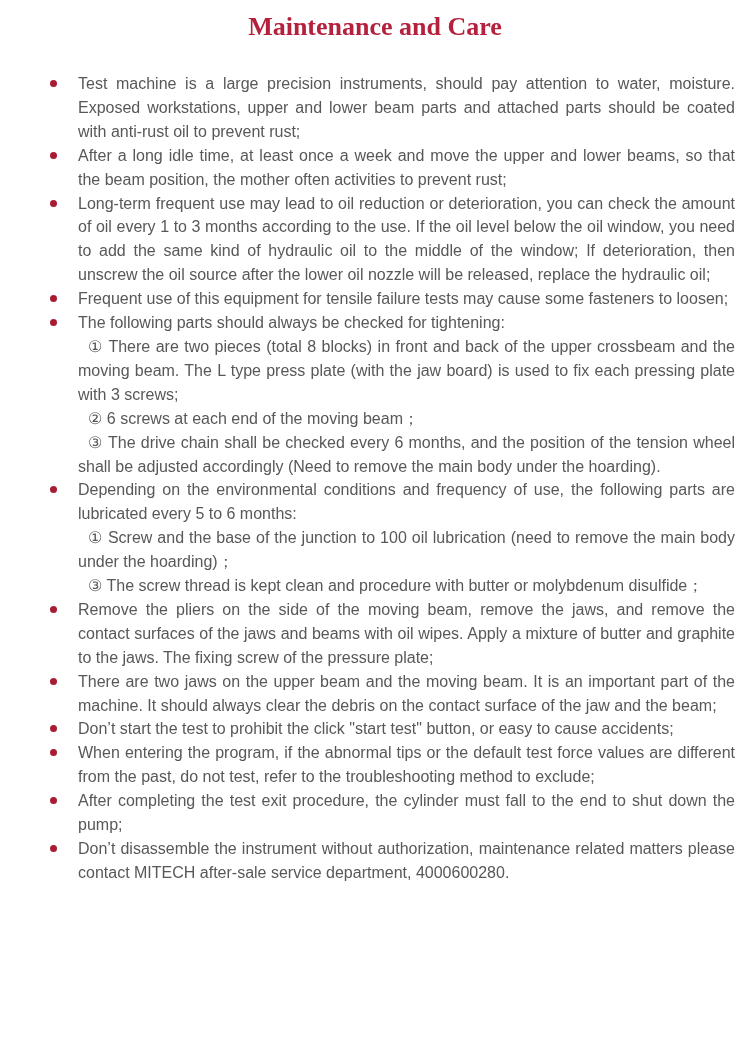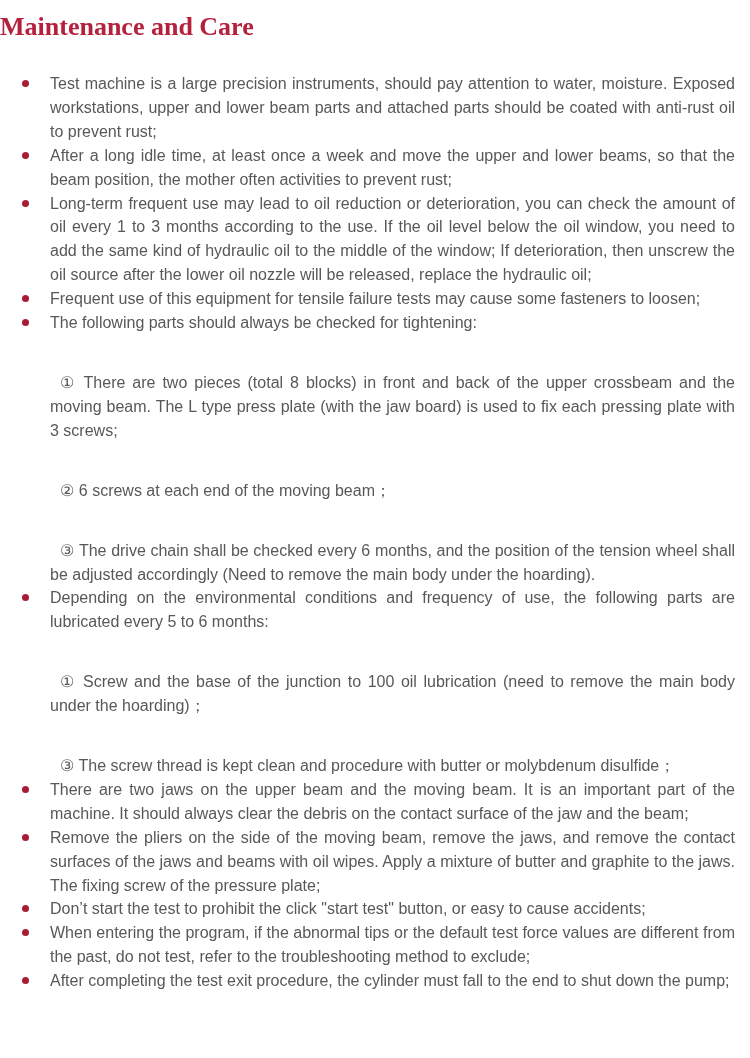--- a/index.html
+++ b/index.html
@@ -7,49 +7,49 @@
     width: 750px;
     height: 1058px;
     background: #ffffff;
     overflow: hidden;
     font-family: "Liberation Sans", sans-serif;
     color: var(--body-color, #595757);
   }
   .page { width: 750px; height: 1058px; position: relative; }
   .title {
     margin: 12px 0 0 0;
-    text-align: left;
+    text-align: center;
     font-family: "Liberation Serif", serif;
     font-weight: bold;
     font-size: 26px;
     line-height: 30px;
     color: var(--title-color, #b5203d);
   }
   .list {
     margin-top: 30px;
-    padding-left: 50px;
+    padding-left: 78px;
     padding-right: 15px;
   }
   .item { position: relative; }
   .dot {
     position: absolute;
     left: -28px;
     top: 8px;
     width: 7px;
     height: 7px;
     border-radius: 50%;
     background: var(--bullet-color, #a81c33);
   }
   .para {
     margin: 0;
     font-size: 16px;
     line-height: 23.9px;
     text-align: justify;
   }
-  .para.sub { text-indent: 10px; margin-top: 36px; }
+  .para.sub { text-indent: 10px; }
 </style>
 </head>
 <body>
 
 <div class="page">
   <h1 class="title">Maintenance and Care</h1>
   <div class="list" id="bullet-list">
       <div class="item">
         <span class="dot"></span>
         <div class="content">
@@ -87,41 +87,47 @@
         <span class="dot"></span>
         <div class="content">
           <p class="para">Depending on the environmental conditions and frequency of use, the following parts are lubricated every 5 to 6 months:</p>
           <p class="para sub">① Screw and the base of the junction to 100 oil lubrication (need to remove the main body under the hoarding)；</p>
           <p class="para sub">③ The screw thread is kept clean and procedure with butter or molybdenum disulfide；</p>
         </div>
       </div>
       <div class="item">
         <span class="dot"></span>
         <div class="content">
-          <p class="para">There are two jaws on the upper beam and the moving beam. It is an important part of the machine. It should always clear the debris on the contact surface of the jaw and the beam;</p>
+          <p class="para">Remove the pliers on the side of the moving beam, remove the jaws, and remove the contact surfaces of the jaws and beams with oil wipes. Apply a mixture of butter and graphite to the jaws. The fixing screw of the pressure plate;</p>
         </div>
       </div>
       <div class="item">
         <span class="dot"></span>
         <div class="content">
-          <p class="para">Remove the pliers on the side of the moving beam, remove the jaws, and remove the contact surfaces of the jaws and beams with oil wipes. Apply a mixture of butter and graphite to the jaws. The fixing screw of the pressure plate;</p>
+          <p class="para">There are two jaws on the upper beam and the moving beam. It is an important part of the machine. It should always clear the debris on the contact surface of the jaw and the beam;</p>
         </div>
       </div>
       <div class="item">
         <span class="dot"></span>
         <div class="content">
           <p class="para">Don’t start the test to prohibit the click "start test" button, or easy to cause accidents;</p>
         </div>
       </div>
       <div class="item">
         <span class="dot"></span>
         <div class="content">
           <p class="para">When entering the program, if the abnormal tips or the default test force values are different from the past, do not test, refer to the troubleshooting method to exclude;</p>
         </div>
       </div>
       <div class="item">
         <span class="dot"></span>
         <div class="content">
           <p class="para">After completing the test exit procedure, the cylinder must fall to the end to shut down the pump;</p>
         </div>
       </div>
+      <div class="item">
+        <span class="dot"></span>
+        <div class="content">
+          <p class="para">Don’t disassemble the instrument without authorization, maintenance related matters please contact MITECH after-sale service department, 4000600280.</p>
+        </div>
+      </div>
     </div>
 </div>
 
 </body></html>

